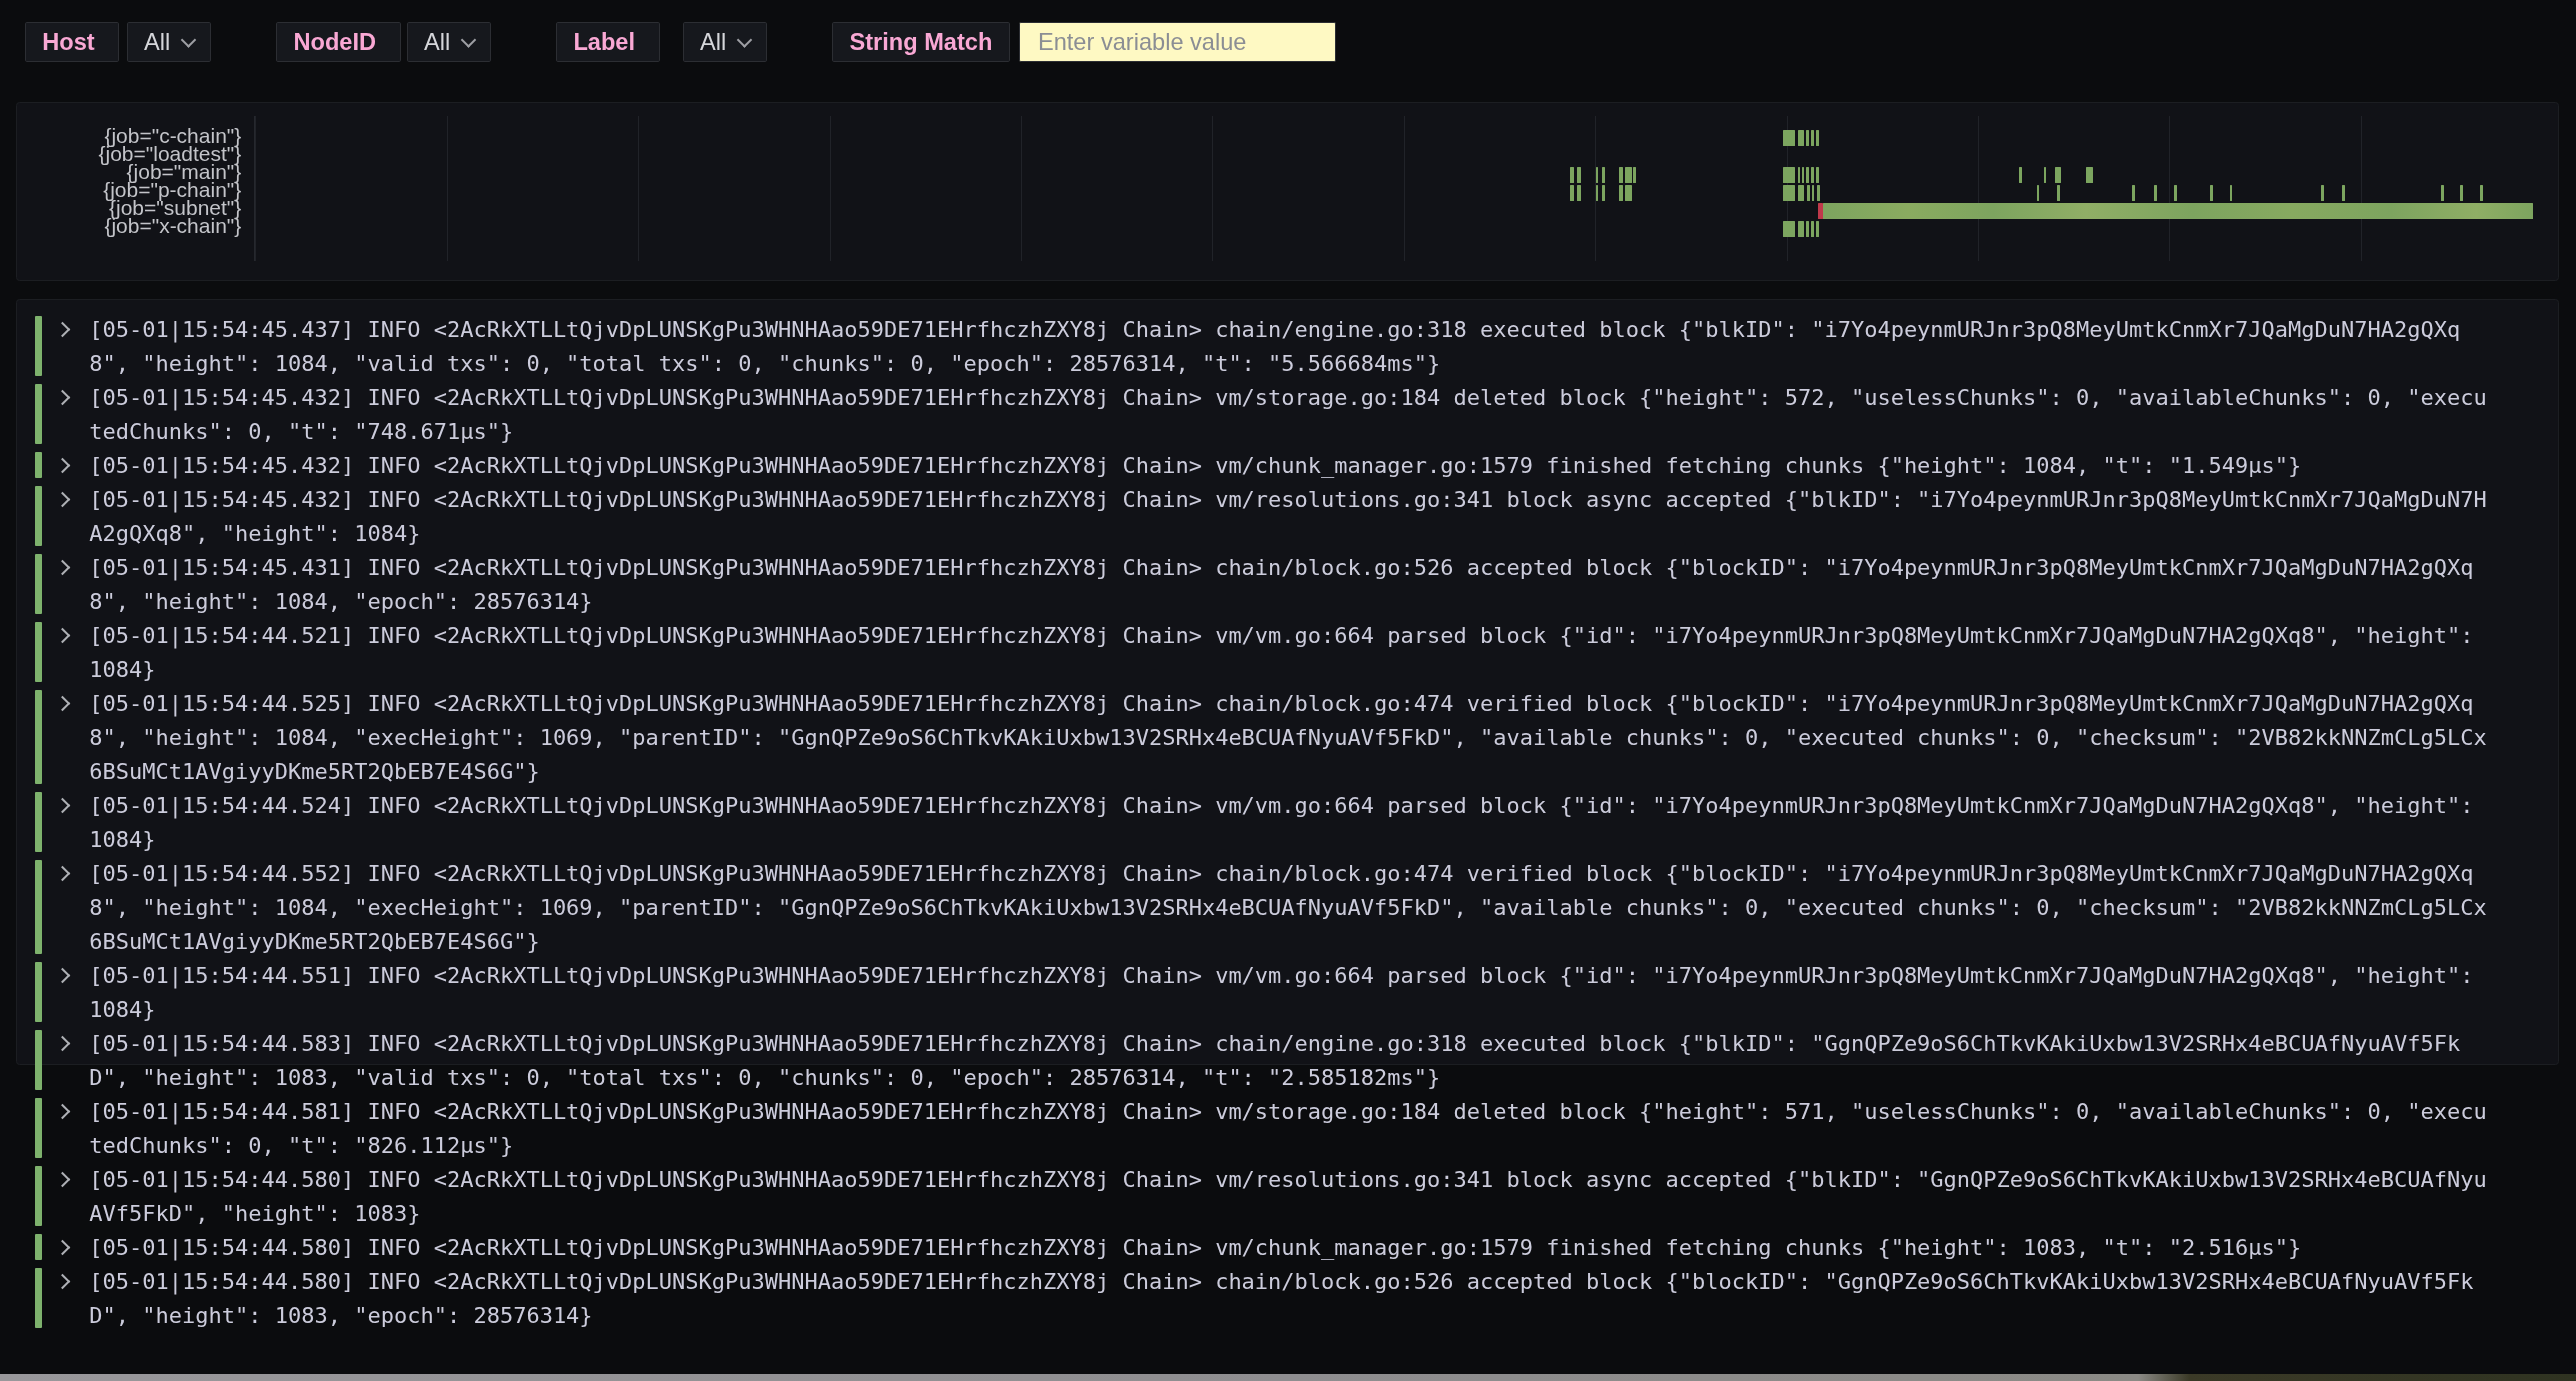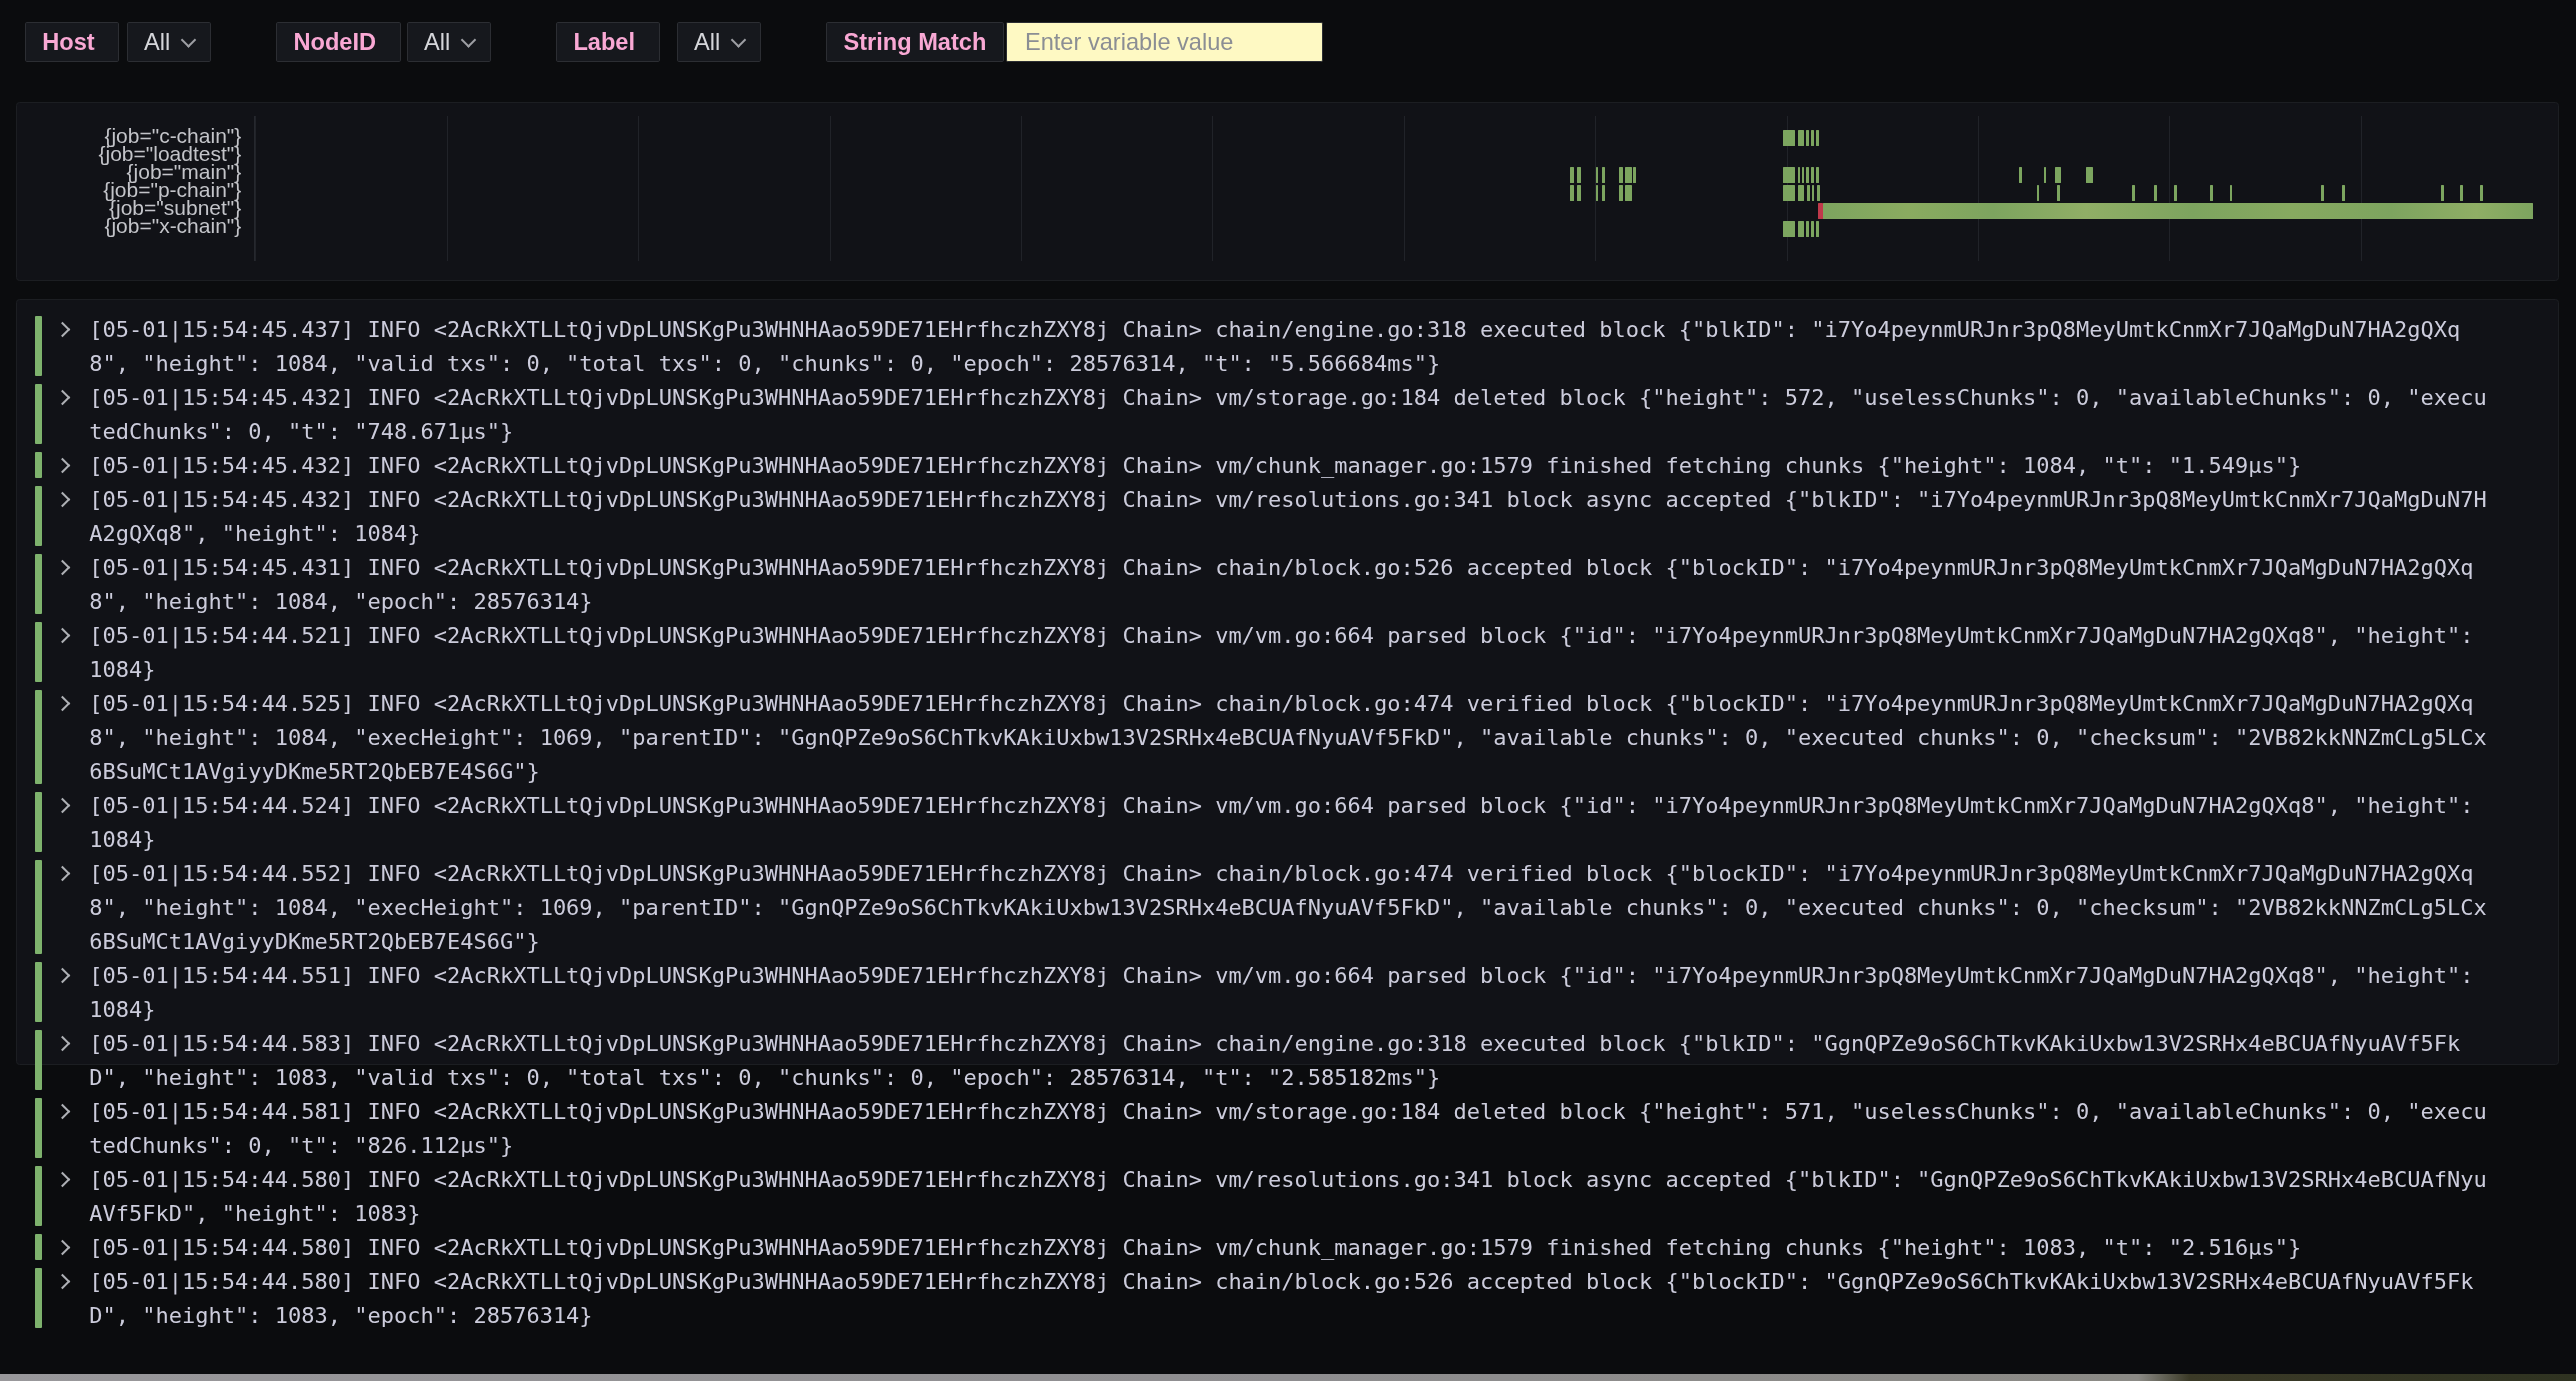--- a/index.html
+++ b/index.html
@@ -58,30 +58,30 @@
   <div class="vargroup">
     <div class="varbox" style="margin-right:6px;">
       <span class="varlabel">NodeID</span>
     </div>
     <div class="varbox">
       <span class="varvalue">All</span>
       <span class="caret"></span>
     </div>
   </div>
   <div class="vargroup">
-    <div class="varbox" style="margin-right:17px;">
+    <div class="varbox" style="margin-right:23px;">
       <span class="varlabel">Label</span>
     </div>
     <div class="varbox">
       <span class="varvalue">All</span>
       <span class="caret"></span>
     </div>
   </div>
   <div class="vargroup" style="margin-right:0;">
-    <div class="varbox" style="margin-right:2px;">
+    <div class="varbox" style="margin-right:9px;">
       <span class="varlabel" style="margin-right:0;">String Match</span>
     </div>
     <div class="varbox varinput">
       <input type="text" placeholder="Enter variable value" style="">
     </div>
   </div>
 </div>
 
 <div class="panel" id="timeline-panel">
   <div id="y-labels">

